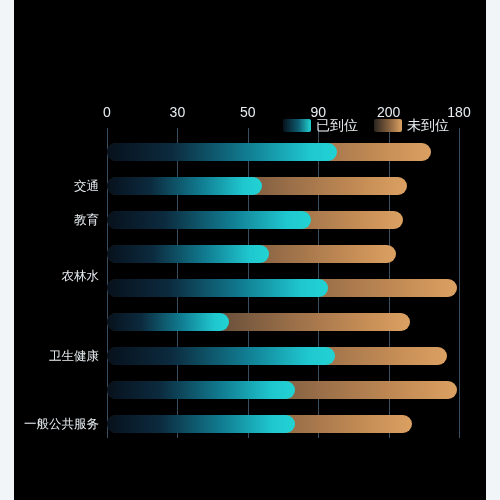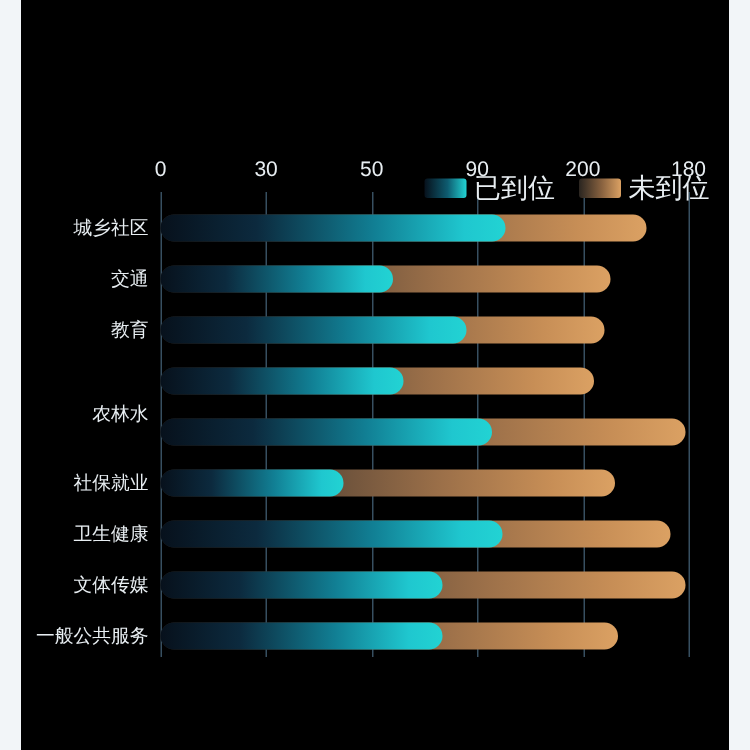--- a/index.html
+++ b/index.html
@@ -125,21 +125,21 @@
     display: block;
   }
   .legend-swatch.done {
     background: linear-gradient(90deg, #07111c 0%, #0e5c70 55%, #22d3d3 100%);
   }
   .legend-swatch.pending {
     background: linear-gradient(90deg, #2a2520 0%, #8a6340 55%, #dba163 100%);
   }
   .legend-text {
     color: #e8eef2;
-    font-size: 18px;
+    font-size: 14px;
     line-height: 14px;
     white-space: nowrap;
   }
 </style>
 </head>
 <body>
 
 <div id="chart-root">
 
   <div class="page-edge left"></div>
@@ -148,27 +148,24 @@
   <div id="tick-labels">
       <div class="tick-label" style="left: 107px;">0</div>
       <div class="tick-label" style="left: 177.4px;">30</div>
       <div class="tick-label" style="left: 247.8px;">50</div>
       <div class="tick-label" style="left: 318.2px;">90</div>
       <div class="tick-label" style="left: 388.6px;">200</div>
       <div class="tick-label" style="left: 459px;">180</div>
     </div>
 
   <div id="cat-labels">
-      <div class="cat-label" style="top: 24px;">城乡社区</div>
       <div class="cat-label" style="top: 58px;">交通</div>
       <div class="cat-label" style="top: 92px;">教育</div>
       <div class="cat-label" style="top: 148px;">农林水</div>
-      <div class="cat-label" style="top: 194px;">社保就业</div>
       <div class="cat-label" style="top: 228px;">卫生健康</div>
-      <div class="cat-label" style="top: 262px;">文体传媒</div>
       <div class="cat-label" style="top: 296px;">一般公共服务</div>
     </div>
 
   <div class="plot">
     <div id="gridlines">
         <div class="gridline" style="left: 0px;"></div>
         <div class="gridline" style="left: 70.4px;"></div>
         <div class="gridline" style="left: 140.8px;"></div>
         <div class="gridline" style="left: 211.2px;"></div>
         <div class="gridline" style="left: 281.6px;"></div>

